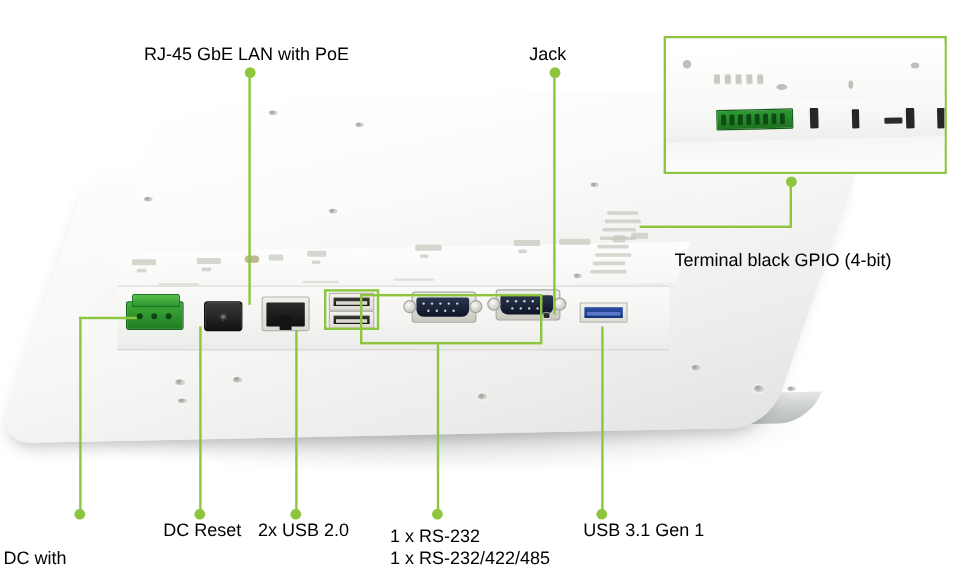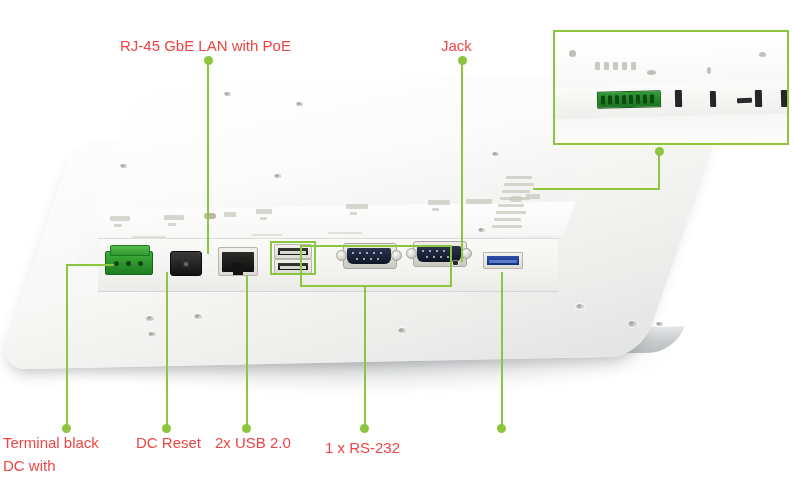--- a/index.html
+++ b/index.html
@@ -1,21 +1,21 @@
 <!DOCTYPE html>
 <html><head>
 <meta charset="utf-8">
 <style>
   html,body{margin:0;padding:0;background:#ffffff;}
   body{width:794px;height:485px;position:relative;overflow:hidden;
        font-family:"Liberation Sans",sans-serif;color:#1a1a1a;}
   #stage{position:absolute;inset:0;}
 
   
-  .label{position:absolute;font-size:15px;line-height:19px;color:#ef4444;white-space:pre-line;}
+  .label{position:absolute;font-size:15px;line-height:19px;color:#000000;white-space:pre-line;}
 
   
   .lead{position:absolute;background:#8cc63e;}
   .lead.v{width:2px;}
   .lead.h{height:2px;}
   .dot{position:absolute;width:9px;height:9px;border-radius:50%;background:#8cc63e;}
 
   
   .hi{position:absolute;border:2px solid #8cc63e;box-sizing:border-box;}
 
@@ -295,24 +295,26 @@
   <div class="lead v" style="left:364px;top:287px;height:140px;"></div>
   <div class="dot" style="left:360px;top:424px;"></div>
 
   <div class="lead v" style="left:501px;top:272px;height:155px;"></div>
   <div class="dot" style="left:497px;top:424px;"></div>
 
   <div class="label" style="left:120px;top:36px;">RJ-45 GbE LAN with PoE</div>
 
   <div class="label" style="left:441px;top:36px;">Jack</div>
 
-
-  <div class="label" style="left:3px;top:433px;">Terminal black</div>
+  <div class="label" style="left:562px;top:208px;">Terminal black GPIO (4-bit)</div>
+
   <div class="label" style="left:3px;top:456px;">DC with</div>
 
   <div class="label" style="left:136px;top:433px;">DC Reset</div>
 
   <div class="label" style="left:215px;top:433px;">2x USB 2.0</div>
 
   <div class="label" style="left:325px;top:438px;">1 x RS-232</div>
-
+  <div class="label" style="left:325px;top:456px;">1 x RS-232/422/485</div>
+
+  <div class="label" style="left:486px;top:433px;">USB 3.1 Gen 1</div>
 
 </div>
 
 </body></html>

